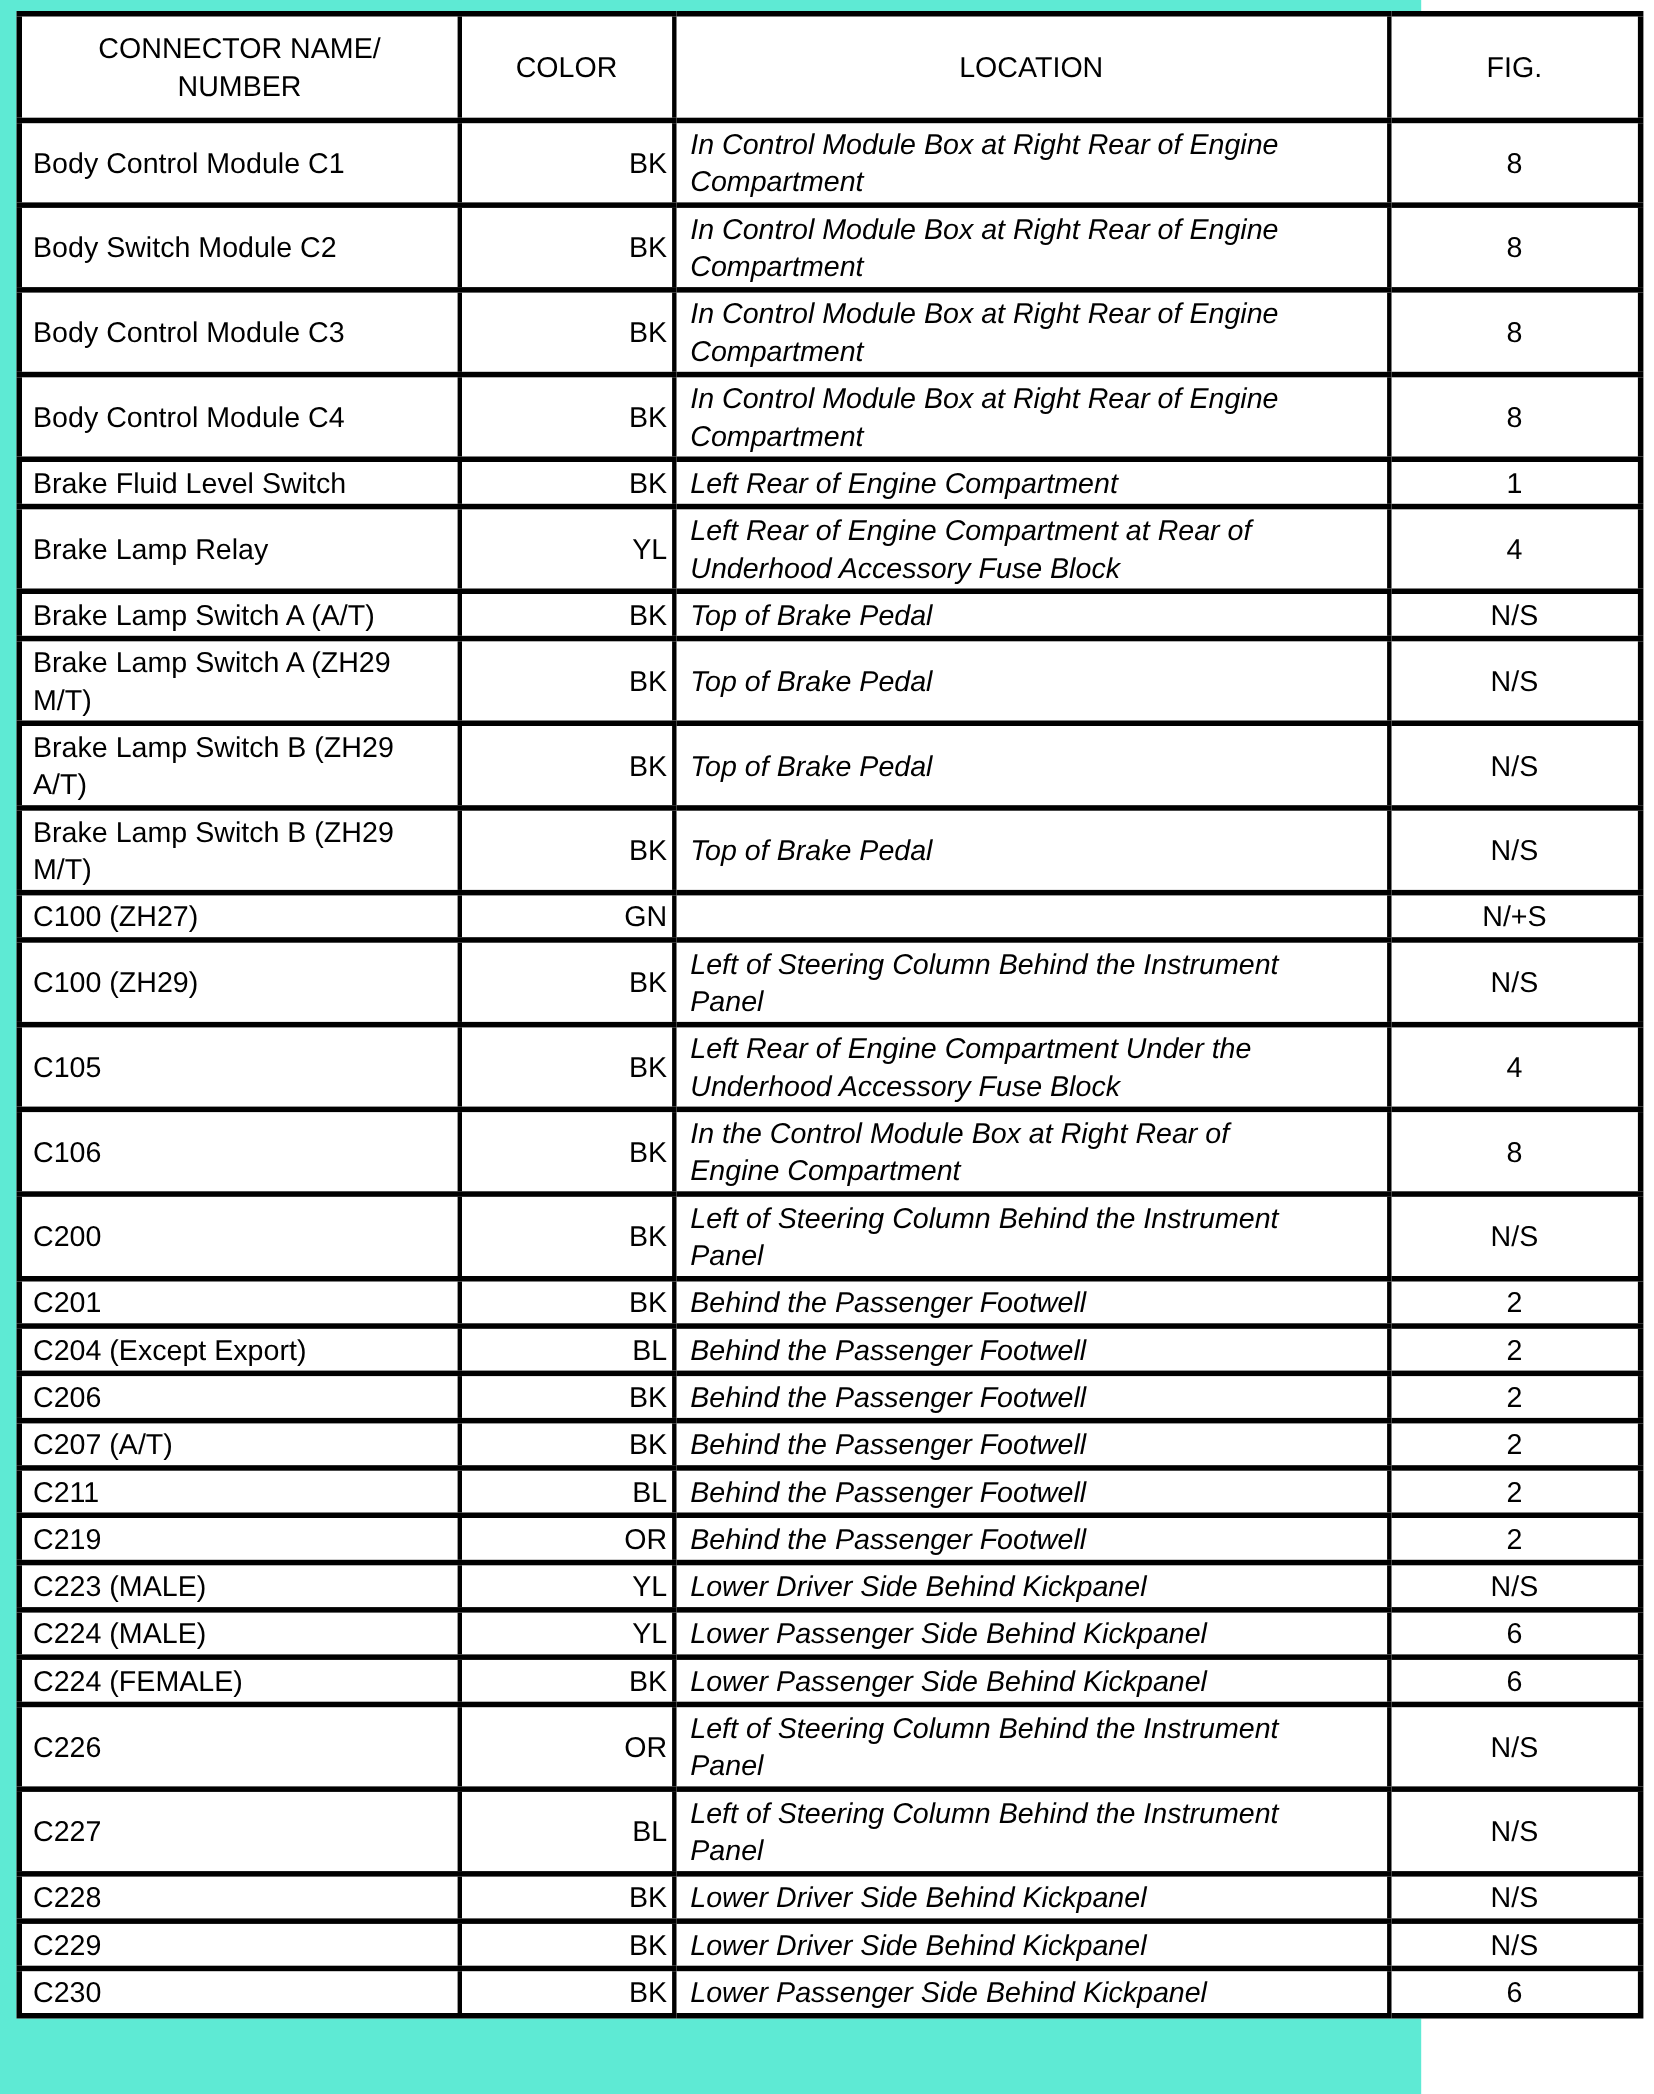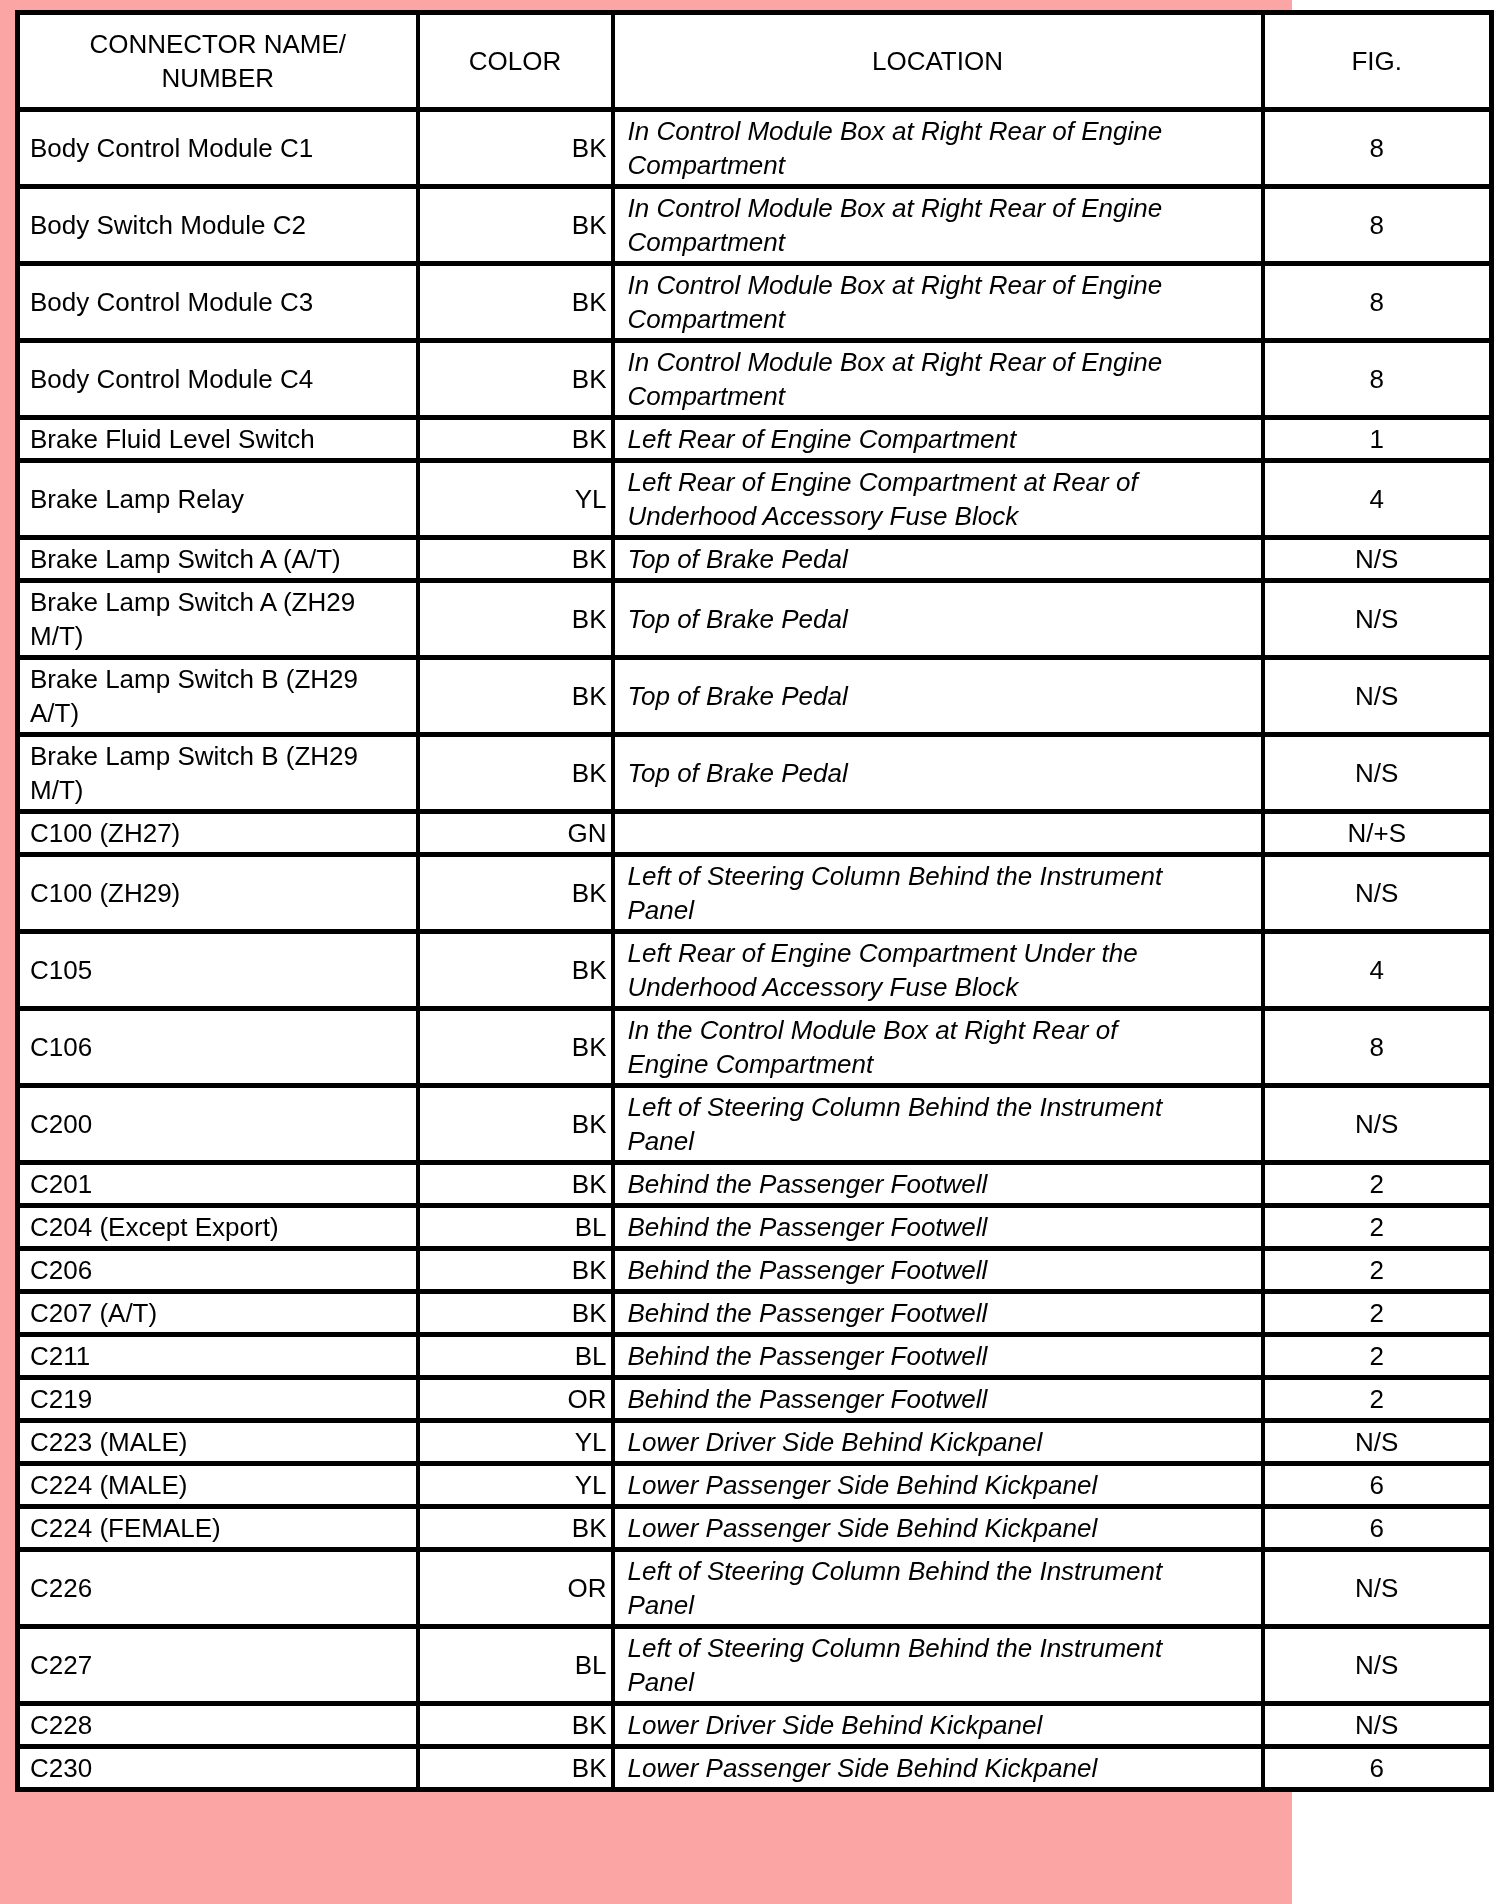--- a/index.html
+++ b/index.html
@@ -5,21 +5,21 @@
   html, body {
     margin: 0;
     padding: 0;
     background: #ffffff;
     color: #000000;
     font-family: "Liberation Sans", "DejaVu Sans", sans-serif;
   }
   .page {
     width: 1292px;
     height: 1904px;
-    background: #fca5a5;
+    background: #5eead4;
     box-sizing: border-box;
     padding: 10px 15px;
   }
   table.connector-table {
     border-collapse: collapse;
     table-layout: fixed;
     width: 1474px;
     background: #ffffff;
   }
   table.connector-table th,
@@ -256,20 +256,26 @@
 Panel</td>
           <td class="cell-fig">N/S</td>
         </tr>
         <tr>
           <td class="cell-name">C228</td>
           <td class="cell-color">BK</td>
           <td class="cell-location">Lower Driver Side Behind Kickpanel</td>
           <td class="cell-fig">N/S</td>
         </tr>
         <tr>
+          <td class="cell-name">C229</td>
+          <td class="cell-color">BK</td>
+          <td class="cell-location">Lower Driver Side Behind Kickpanel</td>
+          <td class="cell-fig">N/S</td>
+        </tr>
+        <tr>
           <td class="cell-name">C230</td>
           <td class="cell-color">BK</td>
           <td class="cell-location">Lower Passenger Side Behind Kickpanel</td>
           <td class="cell-fig">6</td>
         </tr>
       </tbody>
   </table>
 </div>
 
 </body></html>

